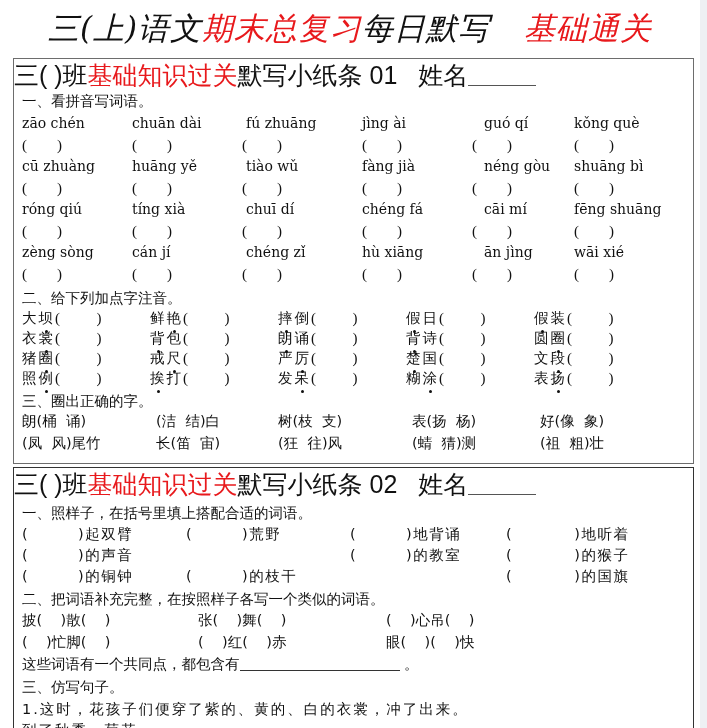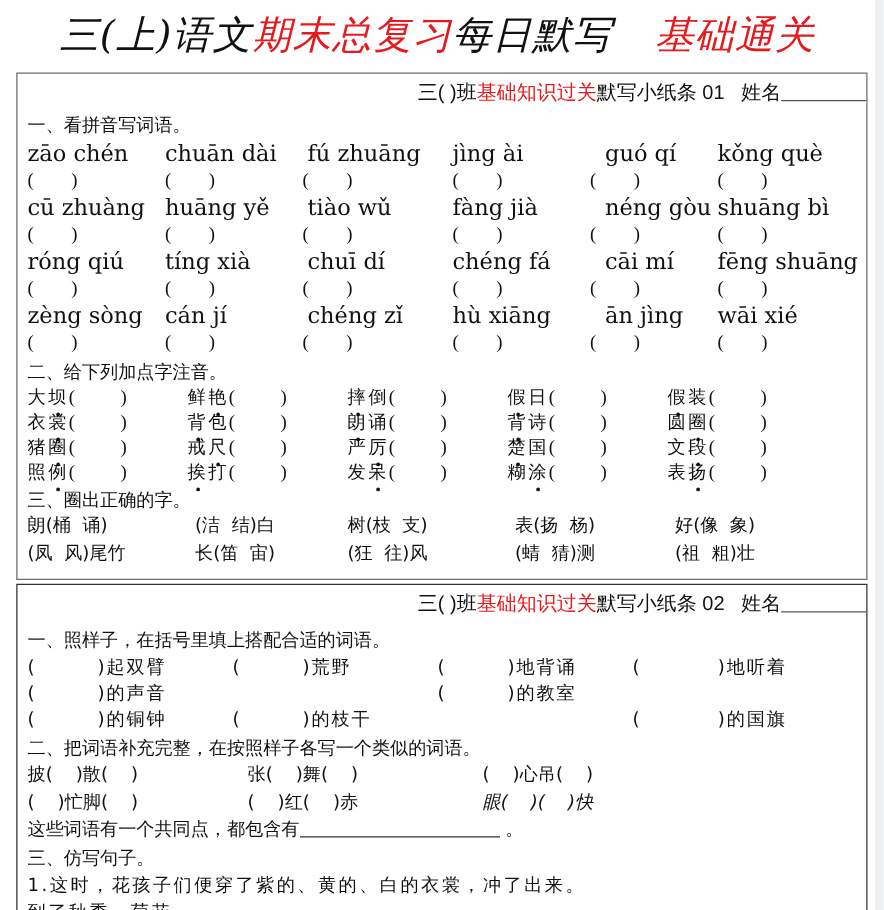--- a/index.html
+++ b/index.html
@@ -12,28 +12,28 @@
     letter-spacing: 1px; white-space: nowrap; font-style: italic;
   }
   .red { color: #e8191c; }
   .gap { display: inline-block; width: 34px; }
   .card {
     position: absolute; left: 13px; width: 681px; border: 1.5px solid #6d6d6d; background: #fff;
   }
   .card1 { top: 58px; height: 406px; }
   .card2 { top: 467px; height: 270px; border-color: #333; }
   .card-head {
-    position: absolute; left: 0; top: 0; width: 100%; height: 32px; text-align: right;
-    font-size: 16px; line-height: 32px; white-space: nowrap; font-family: "Liberation Sans", sans-serif;
+    position: absolute; left: 0; top: 0; width: 100%; height: 32px; text-align: left;
+    font-size: 25px; line-height: 32px; white-space: nowrap; font-family: "Liberation Sans", sans-serif;
   }
   .card-head .name-line { display: inline-block; width: 68px; border-bottom: 1.5px solid #555; height: 22px; vertical-align: -2px; }
   .sec-title { position: absolute; left: 8px; font-size: 14.5px; line-height: 20px; white-space: nowrap; font-family: "Liberation Sans", sans-serif; }
   .row { position: absolute; left: 8px; width: 668px; height: 21px; font-size: 14.5px; line-height: 21px; white-space: nowrap; }
   .cell { position: absolute; top: 0; white-space: nowrap; }
-  .pinyin { font-family: "DejaVu Serif", "Liberation Serif", serif; font-size: 18px; }
+  .pinyin { font-family: "DejaVu Serif", "Liberation Serif", serif; font-size: 14px; }
   .paren { font-family: "Liberation Serif", serif; font-size: 15px; }
   .dot-char { position: relative; display: inline-block; }
   .dot-char::after { content: ""; position: absolute; left: 50%; bottom: -4px; width: 3px; height: 3px; margin-left: -1.5px; border-radius: 50%; background: #111; }
   .fill-line { display: inline-block; width: 160px; border-bottom: 1.2px solid #333; height: 16px; vertical-align: -2px; }
   .wide { letter-spacing: 2px; }
 </style>
 </head>
 <body>
 
 <div class="right-strip"></div>
@@ -178,39 +178,40 @@
   <div id="match-block">
       <div class="row" style="top: 56px;">
         <span class="cell" style="left: 0px; white-space: pre; letter-spacing: 1.5px;">(        )起双臂</span>
         <span class="cell" style="left: 164px; white-space: pre; letter-spacing: 1.5px;">(        )荒野</span>
         <span class="cell" style="left: 328px; white-space: pre; letter-spacing: 1.5px;">(        )地背诵</span>
         <span class="cell" style="left: 484px; white-space: pre; letter-spacing: 1.5px;">(          )地听着</span>
       </div>
       <div class="row" style="top: 77px;">
         <span class="cell" style="left: 0px; white-space: pre; letter-spacing: 1.5px;">(        )的声音</span>
         <span class="cell" style="left: 328px; white-space: pre; letter-spacing: 1.5px;">(        )的教室</span>
+        <span class="cell" style="left: 484px; white-space: pre; letter-spacing: 1.5px;">(          )的猴子</span>
       </div>
       <div class="row" style="top: 98px;">
         <span class="cell" style="left: 0px; white-space: pre; letter-spacing: 1.5px;">(        )的铜钟</span>
         <span class="cell" style="left: 164px; white-space: pre; letter-spacing: 1.5px;">(        )的枝干</span>
         <span class="cell" style="left: 484px; white-space: pre; letter-spacing: 1.5px;">(          )的国旗</span>
       </div>
     </div>
 
   <div class="sec-title" style="top:121px">二、把词语补充完整，在按照样子各写一个类似的词语。</div>
   <div id="idiom-block">
       <div class="row" style="top: 142px;">
         <span class="cell" style="left: 0px; white-space: pre;">披(    )散(    )</span>
         <span class="cell" style="left: 176px; white-space: pre;">张(    )舞(    )</span>
         <span class="cell" style="left: 364px; white-space: pre;">(    )心吊(    )</span>
       </div>
       <div class="row" style="top: 164px;">
         <span class="cell" style="left: 0px; white-space: pre;">(    )忙脚(    )</span>
         <span class="cell" style="left: 176px; white-space: pre;">(    )红(    )赤</span>
-        <span class="cell" style="left: 364px; white-space: pre; font-style: italic;">眼(    )(    )快</span>
+        <span class="cell" style="left: 364px; white-space: pre;">眼(    )(    )快</span>
       </div>
     </div>
   <div class="row" style="top:186px">
     <span>这些词语有一个共同点，都包含有</span><span class="fill-line"></span>&nbsp;<span>。</span>
   </div>
 
   <div class="sec-title" style="top:209px">三、仿写句子。</div>
   <div class="row wide" style="top:231px">1.这时，花孩子们便穿了紫的、黄的、白的衣裳，冲了出来。</div>
   <div class="row wide" style="top:252px">到了秋季，菊花</div>
 </div>

